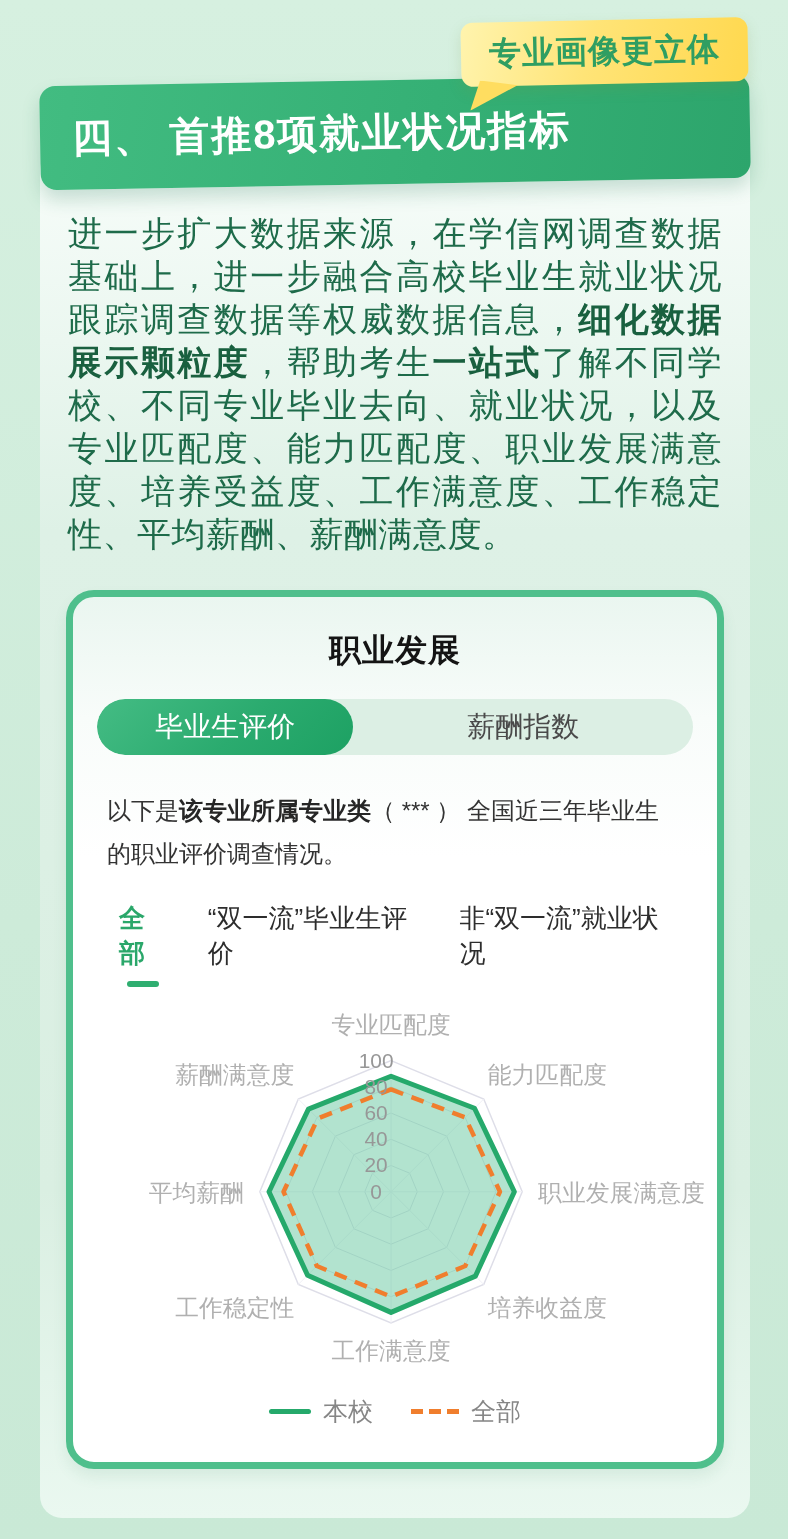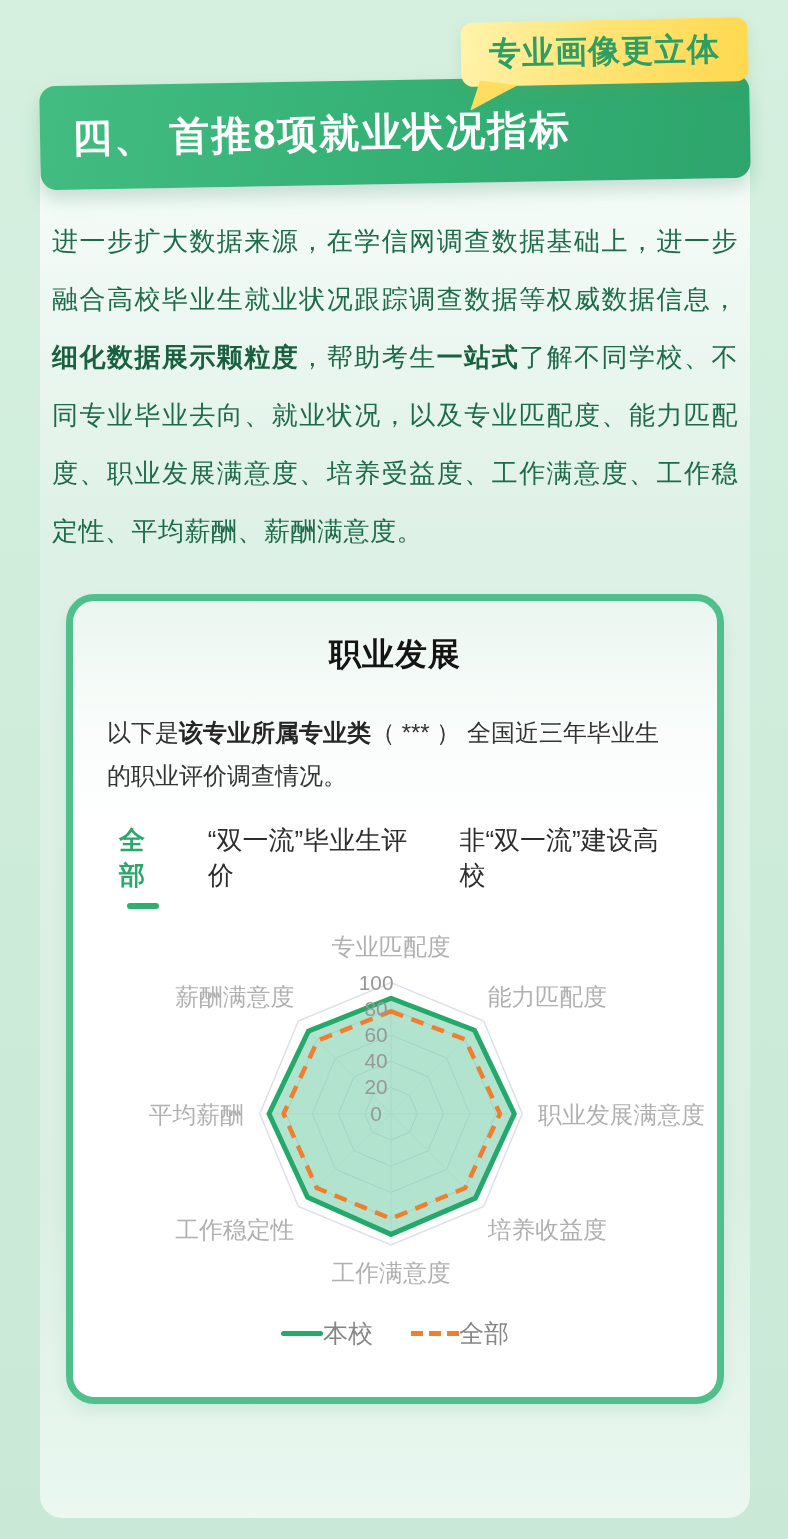--- a/index.html
+++ b/index.html
@@ -32,30 +32,30 @@
     box-shadow:0 10px 18px rgba(30,120,80,.22);
   }
   .section-title{font-size:40px;font-weight:bold;color:#ffffff;letter-spacing:2px;}
   
   .panel{
     position:absolute;left:40px;top:148px;width:710px;height:1370px;z-index:1;
     border-radius:22px;box-sizing:border-box;
     background:linear-gradient(180deg,#f8fdfa 0%,#def1e6 28%,#daefe2 76%,#eaf8f0 100%);
   }
   .intro{
-    margin:64px 12px 0;
-    font-size:26px;line-height:58px;color:#1e6b4a;
+    margin:64px 28px 0;
+    font-size:34px;line-height:43px;color:#1e6b4a;
     text-align:justify;letter-spacing:.5px;
   }
   .intro b{font-weight:bold;color:#19603f;}
   
   .card{
     margin:34px 26px 0;border:7px solid #4fbf8c;border-radius:28px;
     background:linear-gradient(180deg,#eaf6f0 0%,#f8fcfa 14%,#ffffff 30%);
-    padding:32px 24px 47px;box-sizing:border-box;
+    padding:32px 24px 34px;box-sizing:border-box;
     box-shadow:0 8px 14px rgba(60,140,100,.10);
   }
   .card-title{font-size:32px;font-weight:bold;color:#141414;text-align:center;letter-spacing:1px;}
   .tabbar{
     margin-top:26px;height:56px;border-radius:28px;background:#dcefe4;
     display:flex;overflow:hidden;
   }
   .tab{
     display:flex;align-items:center;justify-content:center;
     font-size:28px;color:#4a4a4a;cursor:pointer;
@@ -78,21 +78,21 @@
   .filter.active .flabel{color:#2aa76a;font-weight:bold;}
   .filter .underline{
     display:none;margin:10px auto 0;width:32px;height:6px;border-radius:3px;background:#2fae70;
   }
   .filter.active .underline{display:block;}
   
   .chart-wrap{margin:6px -20px 0;}
   .legend{
     margin-top:14px;display:flex;justify-content:center;align-items:center;gap:38px;
   }
-  .legend-item{display:flex;align-items:center;font-size:25px;color:#868686;}
+  .legend-item{display:flex;align-items:center;gap:12px;font-size:25px;color:#868686;}
   .swatch-solid{width:42px;height:5px;border-radius:3px;}
   .swatch-dashed{width:48px;height:5px;}
 </style>
 </head>
 <body>
 
 <div class="badge">
   <span class="badge-text">专业画像更立体</span>
   <span class="badge-tail"></span>
 </div>
@@ -101,34 +101,38 @@
   <span class="section-title">四、 首推8项就业状况指标</span>
 </div>
 
 <div class="panel">
 
   <p class="intro"><span>进一步扩大数据来源，在学信网调查数据基础上，进一步融合高校毕业生就业状况跟踪调查数据等权威数据信息，</span><b>细化数据展示颗粒度</b><span>，帮助考生</span><b>一站式</b><span>了解不同学校、不同专业毕业去向、就业状况，以及专业匹配度、能力匹配度、职业发展满意度、培养受益度、工作满意度、工作稳定性、平均薪酬、薪酬满意度。</span></p>
 
   <div class="card">
     <div class="card-title">职业发展</div>
 
+    <div class="tabbar">
+      <div class="tab active">毕业生评价</div>
+      <div class="tab inactive">薪酬指数</div>
+    </div>
 
     <p class="note"><span>以下是</span><b>该专业所属专业类</b><span>（ *** ） 全国近三年毕业生的职业评价调查情况。</span></p>
 
     <div class="filters">
       <div class="filter active">
         <span class="flabel">全部</span>
         <span class="underline"></span>
       </div>
       <div class="filter">
         <span class="flabel">“双一流”毕业生评价</span>
 
       </div>
       <div class="filter">
-        <span class="flabel">非“双一流”建设高校</span>
+        <span class="flabel">非“双一流”就业状况</span>
 
       </div>
     </div>
 
     <div class="chart-wrap">
       <svg id="radar" width="100%" viewBox="0 0 640 386">
           <polygon points="316.0,68.0 409.3,106.7 448.0,200.0 409.3,293.3 316.0,332.0 222.7,293.3 184.0,200.0 222.7,106.7" fill="none" stroke="#dedee8" stroke-width="1.5"></polygon>
           <polygon points="316.0,94.4 390.7,125.3 421.6,200.0 390.7,274.7 316.0,305.6 241.3,274.7 210.4,200.0 241.3,125.3" fill="none" stroke="#e4e4ec" stroke-width="1"></polygon>
           <polygon points="316.0,120.8 372.0,144.0 395.2,200.0 372.0,256.0 316.0,279.2 260.0,256.0 236.8,200.0 260.0,144.0" fill="none" stroke="#e4e4ec" stroke-width="1"></polygon>
           <polygon points="316.0,147.2 353.3,162.7 368.8,200.0 353.3,237.3 316.0,252.8 278.7,237.3 263.2,200.0 278.7,162.7" fill="none" stroke="#e4e4ec" stroke-width="1"></polygon>

